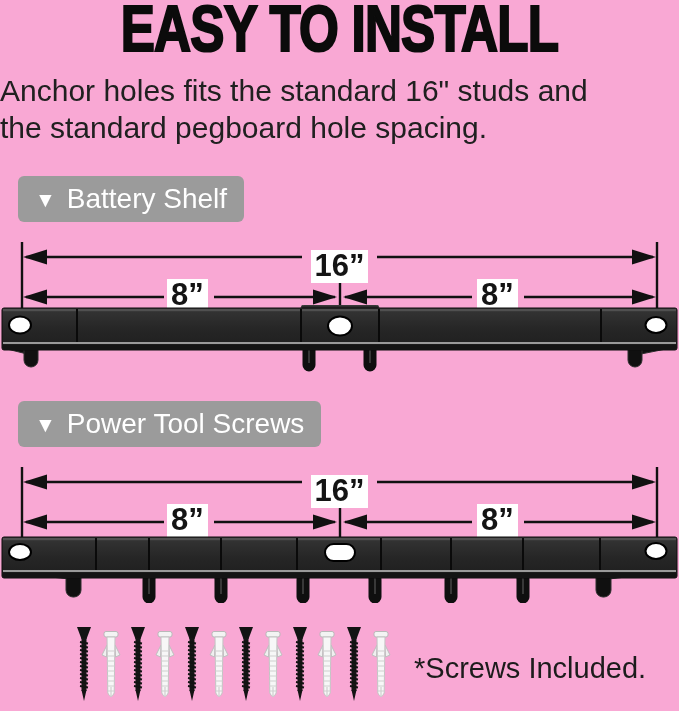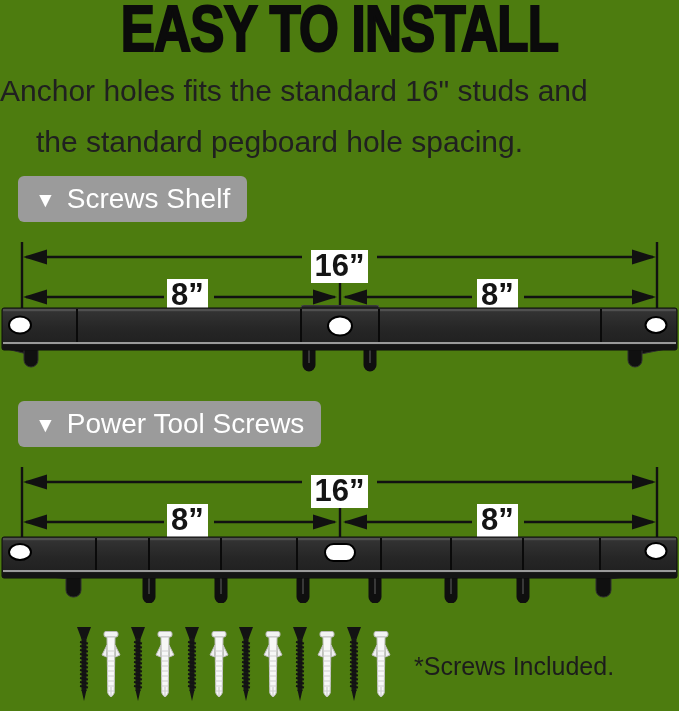--- a/index.html
+++ b/index.html
@@ -1,28 +1,28 @@
 <!DOCTYPE html>
 <html><head>
 <meta charset="utf-8">
 <style>
   html,body{margin:0;padding:0;background:#fff;}
   #canvas{
     position:relative;width:679px;height:711px;margin:0 auto;overflow:hidden;
-    background:#4d7c0f;font-family:"Liberation Sans",sans-serif;
+    background:#f9a8d4;font-family:"Liberation Sans",sans-serif;
   }
   
   .title{
     position:absolute;top:-8px;left:0;right:0;margin:0;text-align:center;
     font-size:64px;font-weight:bold;letter-spacing:-1px;color:#0b0b0b;
     transform:scaleX(0.80);-webkit-text-stroke:2.2px #0b0b0b;white-space:nowrap;
   }
   .sub{position:absolute;left:0;right:0;margin:0;text-align:left;
        font-size:30px;color:#202020;white-space:nowrap;}
-  .sub.l1{top:74px;} .sub.l2{top:125px;padding-left:36px;}
+  .sub.l1{top:74px;} .sub.l2{top:111px;}
   
   .badge{
     position:absolute;left:18px;height:46px;background:#9b9b9b;border-radius:6px;
     display:flex;align-items:center;padding:0 17px;color:#ffffff;font-size:28px;
     white-space:nowrap;
   }
   .badge .tri{font-size:21px;margin-right:11px;line-height:1;}
   
   .dims{position:absolute;left:0;width:679px;height:78px;}
   .dims svg{position:absolute;left:0;top:0;}
@@ -32,35 +32,35 @@
   }
   .dlabel.total{left:50%;top:1px;transform:translateX(-50%);margin-top:12px;}
   .dlabel.left8{left:167px;top:42px;}
   .dlabel.right8{left:477px;top:42px;}
   
   .rail{position:absolute;left:0;}
   
   .hardware{position:absolute;left:76px;top:626px;display:flex;gap:9px;align-items:flex-start;}
   .hardware svg.anchor{margin-top:5px;}
   .note{
-    margin-left:14px;margin-top:26px;font-size:25px;color:#1c1c1c;white-space:nowrap;
+    margin-left:14px;margin-top:26px;font-size:29px;color:#1c1c1c;white-space:nowrap;
   }
 </style>
 </head>
 <body>
 
 <div id="canvas">
 
   <h1 class="title">EASY TO INSTALL</h1>
   <p class="sub l1">Anchor holes fits the standard 16" studs and</p>
   <p class="sub l2">the standard pegboard hole spacing.</p>
 
   <div class="badge" style="top:176px">
     <span class="tri">▼</span>
-    <span>Screws Shelf</span>
+    <span>Battery Shelf</span>
   </div>
 
   <div class="dims" style="top:237px">
     <svg width="679" height="78" viewBox="0 0 679 78">
       <g stroke="#111111" stroke-width="2.4">
         <line x1="22" y1="5" x2="22" y2="76"></line>
         <line x1="657" y1="5" x2="657" y2="76"></line>
         <line x1="340" y1="40" x2="340" y2="76"></line>
         <line x1="26" y1="20" x2="302" y2="20"></line>
         <line x1="377" y1="20" x2="653" y2="20"></line>

